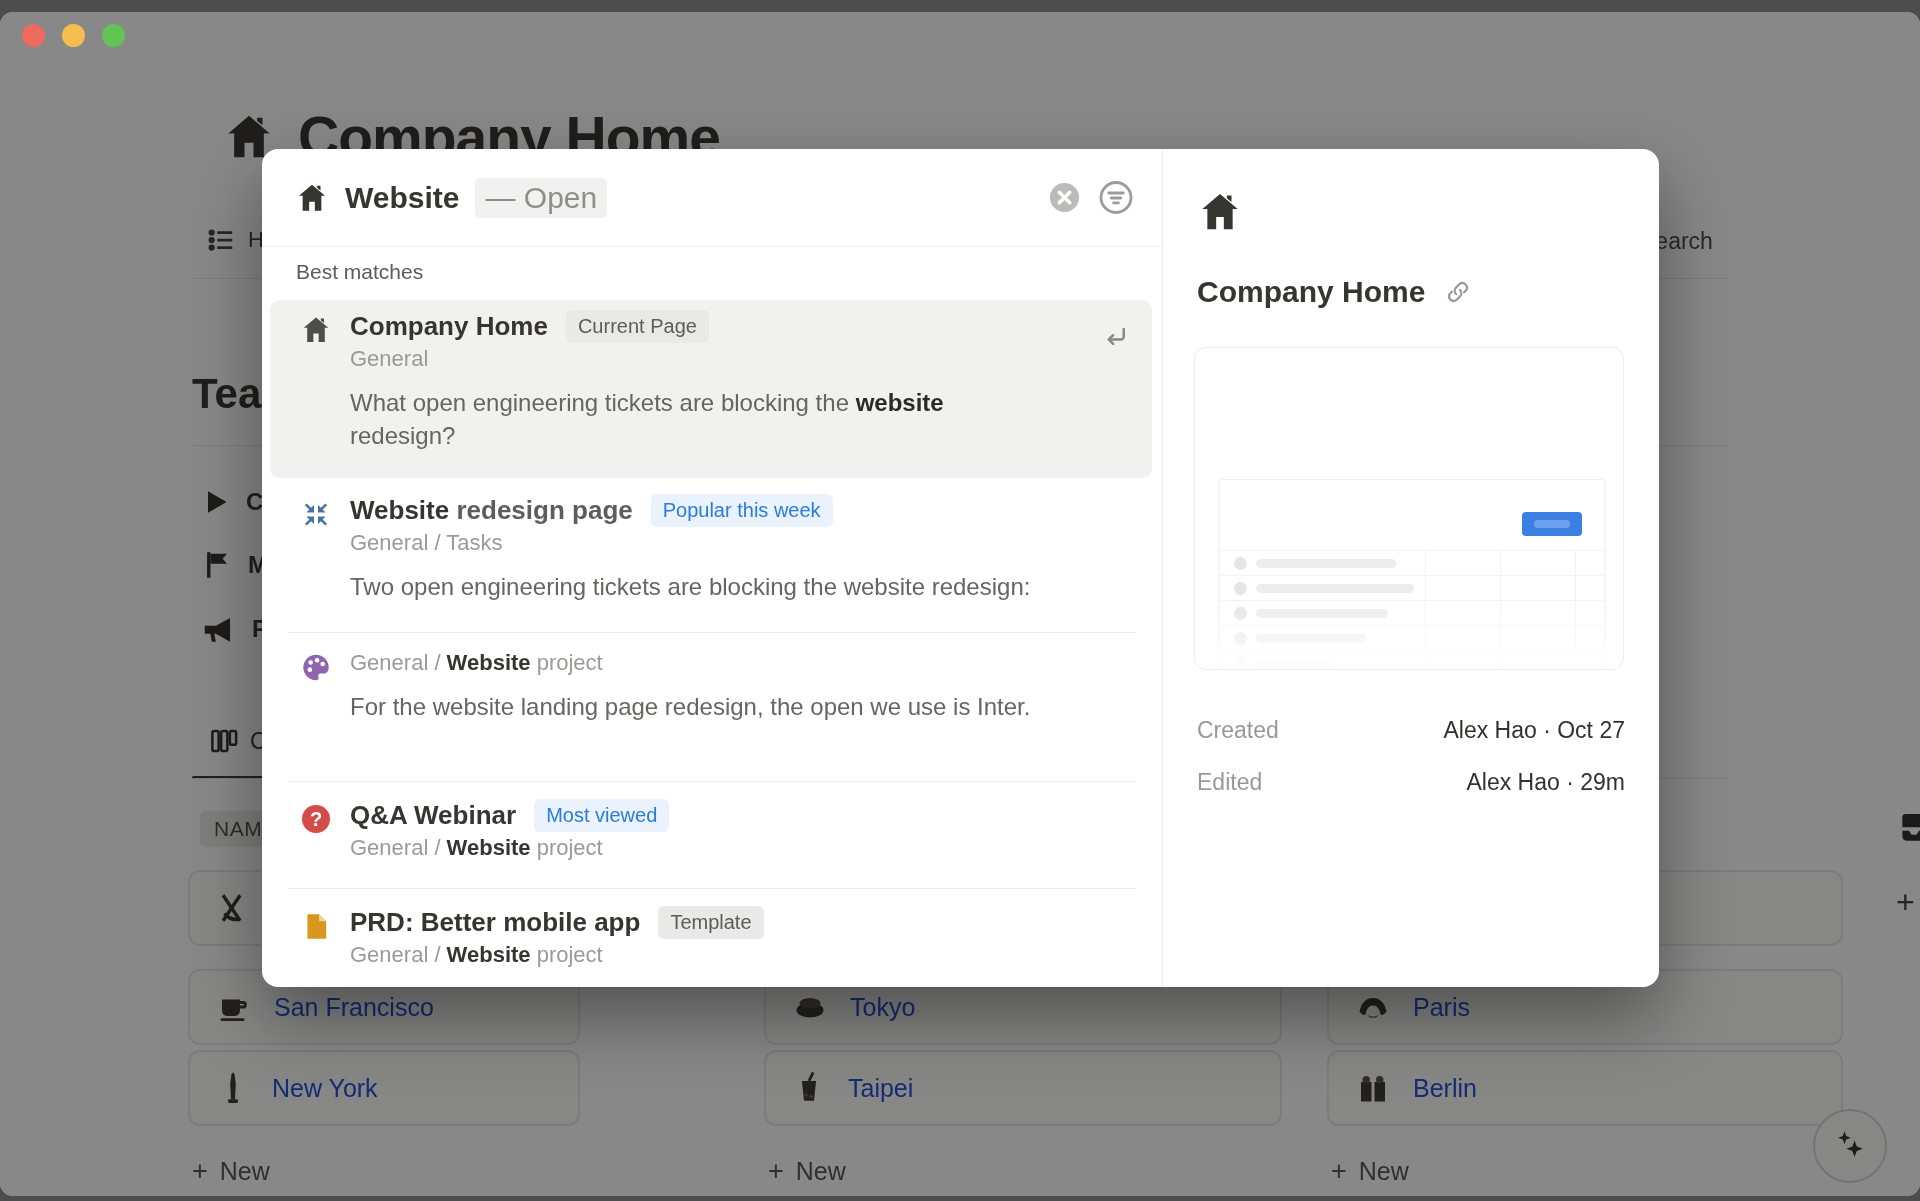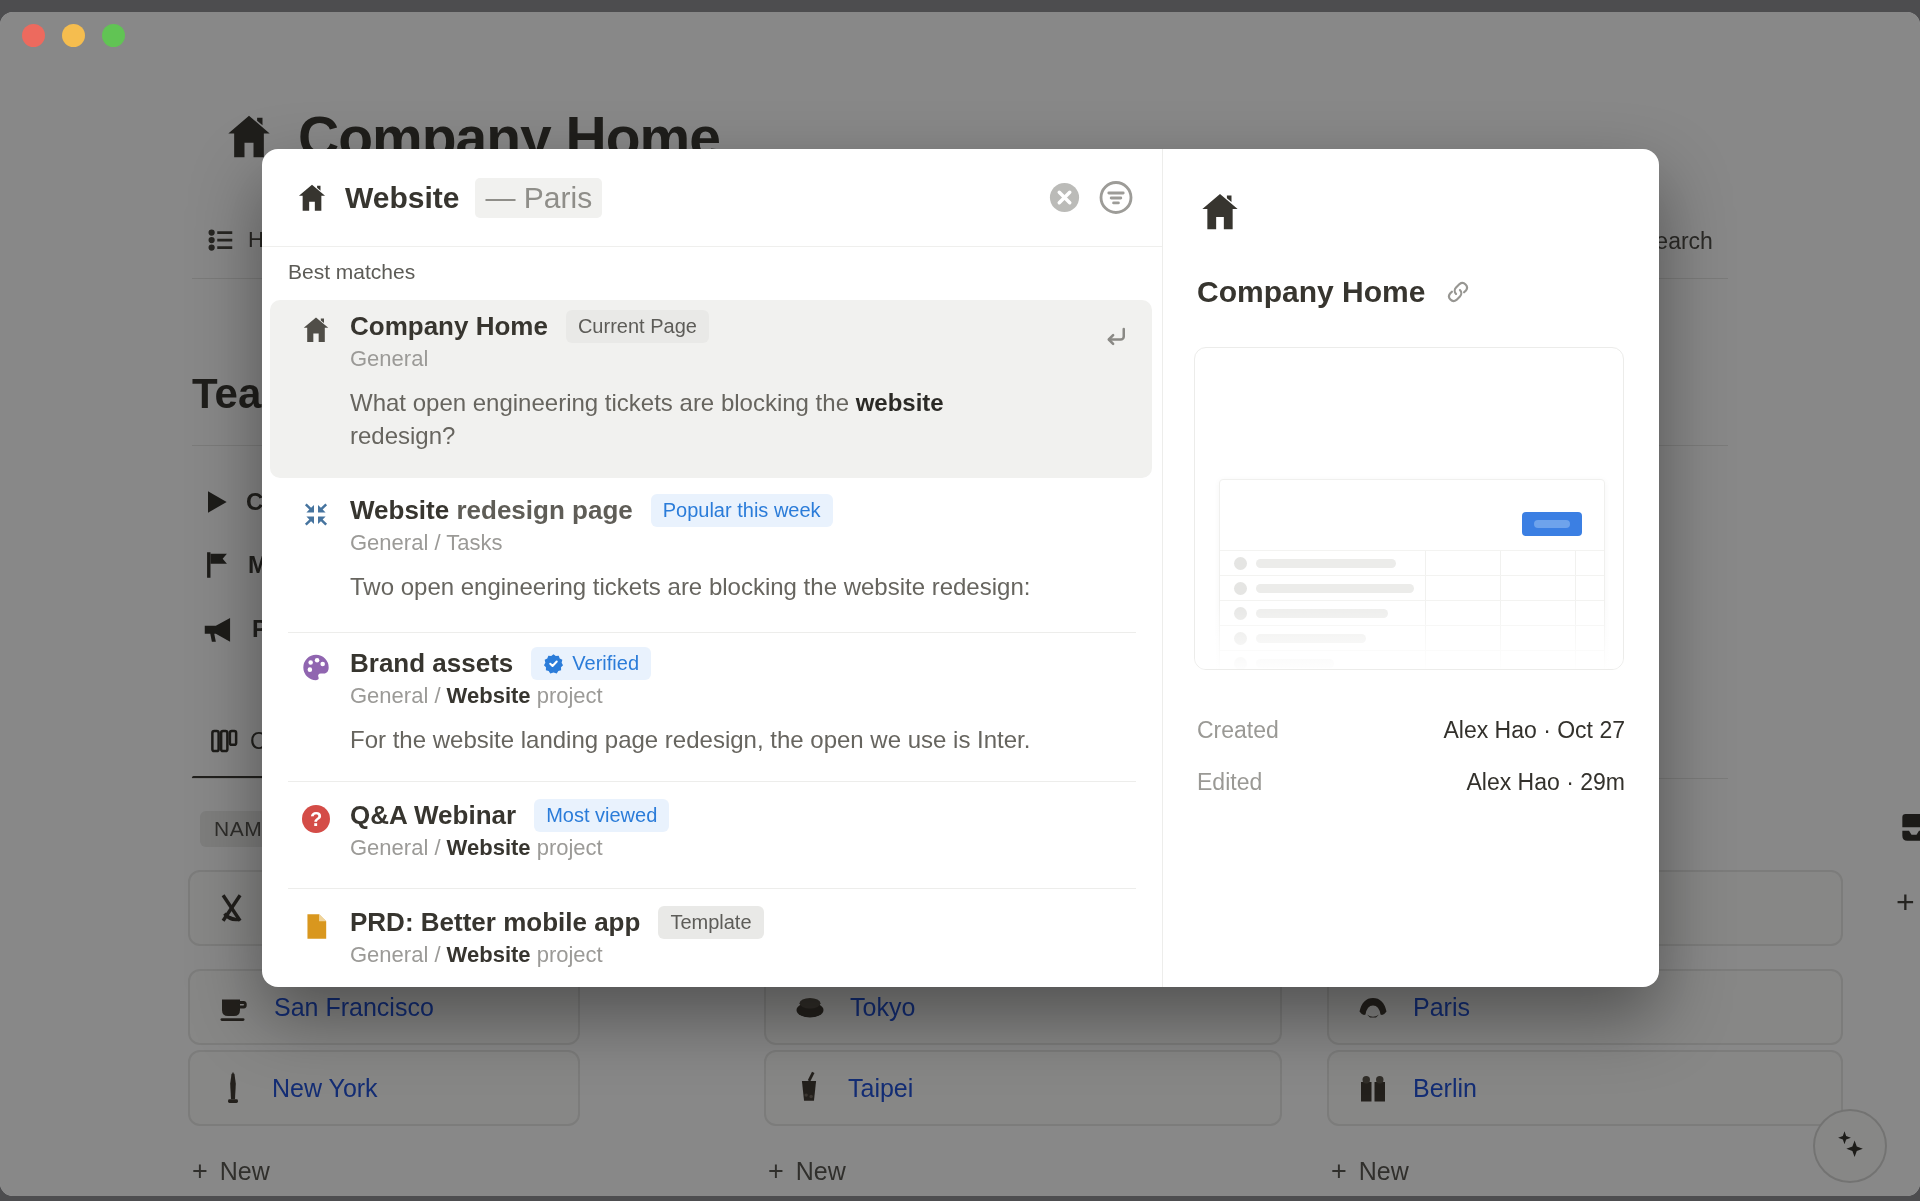--- a/index.html
+++ b/index.html
@@ -51,21 +51,21 @@
   .m-left { width:900px; position:relative; }
   .m-right { flex:1; border-left:1px solid #ededeb; position:relative; }
 
   .search-row { position:absolute; left:0; top:0; width:100%; height:98px; border-bottom:1px solid #efefed;
                 display:flex; align-items:center; padding:0 28px 0 33px; gap:16px; }
   .search-text { font-size:30px; font-weight:700; color:#37352f; }
   .search-hint { font-size:30px; color:#8f8e89; background:#f1f1ef; border-radius:5px; padding:3px 10px; }
   .search-spacer { flex:1; }
   .icon-btn { width:36px; height:36px; display:flex; align-items:center; justify-content:center; }
 
-  .sec-label { position:absolute; left:26px; top:111px; font-size:21px; font-weight:500; color:#5c5b56; }
+  .sec-label { position:absolute; left:34px; top:111px; font-size:21px; font-weight:500; color:#5c5b56; }
 
   .result { position:absolute; left:0; width:100%; }
   .res-tile { left:8px; width:882px; background:#f1f1ef; border-radius:10px; }
   .res-icon { position:absolute; left:38px; top:14px; width:32px; height:32px; display:flex; align-items:center; justify-content:center; }
   .res-tile .res-icon { left:30px; }
   .res-body { margin-left:88px; padding-top:10px; }
   .res-title-row { display:flex; align-items:center; gap:18px; }
   .res-title { font-size:26px; font-weight:700; color:#37352f; }
   .res-title .t-rest { font-weight:600; color:#5f5d57; }
   .badge { font-size:20px; border-radius:6px; padding:5px 12px; display:flex; align-items:center; gap:8px; white-space:nowrap; }
@@ -295,21 +295,21 @@
 <div class="modal">
   <div class="m-left">
 
     <div class="search-row">
       <span>
         <svg width="34" height="34" viewBox="0 0 24 24" fill="#37352f">
             <path d="M12 2.6 L2.8 10.4 H5.4 V21 H10 V14.6 H14 V21 H18.6 V10.4 H21.2 Z M15.6 3.4 h2.4 v3.4 l-2.4 -2 z"></path>
           </svg>
       </span>
       <span class="search-text">Website</span>
-      <span class="search-hint">— Paris</span>
+      <span class="search-hint">— Open</span>
       <span class="search-spacer"></span>
       <span class="icon-btn">
         <svg width="35" height="35" viewBox="0 0 24 24">
             <circle cx="12" cy="12" r="10" fill="#bbbbb8"></circle>
             <path d="M8.4 8.4 L15.6 15.6 M15.6 8.4 L8.4 15.6" stroke="#fff" stroke-width="2.4" stroke-linecap="round"></path>
           </svg>
       </span>
       <span class="icon-btn">
         <svg width="37" height="37" viewBox="0 0 24 24" fill="none" stroke="#9d9c98" stroke-width="1.9" stroke-linecap="round">
             <circle cx="12" cy="12" r="10"></circle>
@@ -369,30 +369,20 @@
       <span class="res-icon">
         <svg width="33" height="33" viewBox="0 0 24 24">
             <path d="M12 2.5 a9.5 9.5 0 1 0 0 19 c1.8 0 2.4-1.1 1.8-2.3 c-0.6-1.3 0-2.7 1.8-2.7 h2.4 c2 0 3.5-1.6 3.5-4.5 A9.5 9.5 0 0 0 12 2.5z" fill="#9065b0"></path>
             <circle cx="8" cy="8.3" r="1.7" fill="#fff"></circle>
             <circle cx="12.8" cy="6.6" r="1.7" fill="#fff"></circle>
             <circle cx="17" cy="9.3" r="1.7" fill="#fff"></circle>
             <circle cx="7.4" cy="13.6" r="1.7" fill="#fff"></circle>
           </svg>
       </span>
       <div class="res-body">
-        <div class="res-title-row">
-          <span class="res-title"><span>Brand assets</span></span>
-          <span class="badge blue">
-            <svg width="21" height="21" viewBox="0 0 24 24">
-                <path d="M12 1.5 l2.6 2 3.3-0.4 1.2 3.1 3 1.6 -0.8 3.2 1.6 2.9 -2.3 2.4 0.1 3.3 -3.2 1 -1.8 2.8 -3.7-1 -3.7 1 -1.8-2.8 -3.2-1 0.1-3.3 -2.3-2.4 1.6-2.9 -0.8-3.2 3-1.6 1.2-3.1 3.3 0.4z" fill="#2b7cd9"></path>
-                <path d="M8.3 12.3 l2.6 2.6 4.8-5.2" stroke="#fff" stroke-width="2.3" fill="none" stroke-linecap="round" stroke-linejoin="round"></path>
-              </svg>
-            <span>Verified</span>
-          </span>
-        </div>
         <div class="crumb"><span>General / </span><b>Website</b><span> project</span></div>
         <div class="snippet" style="max-width:760px;"><span>For the website landing page redesign, the open we use is Inter.</span></div>
       </div>
     </div>
 
     <div class="res-sep" style="top:632px;"></div>
 
     <div class="result" style="top:640px; height:99px;">
       <span class="res-icon">
         <span class="qwrap">

